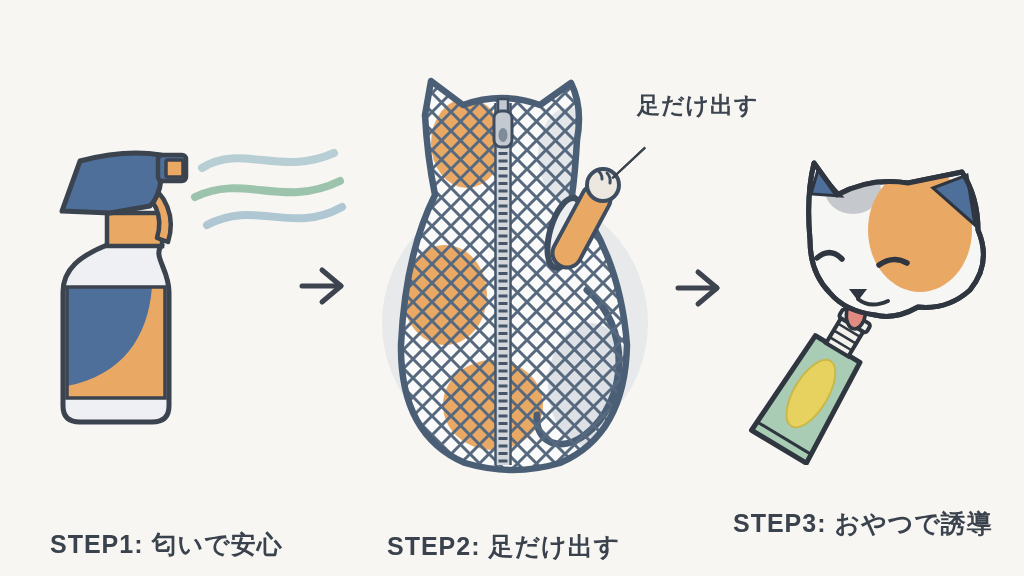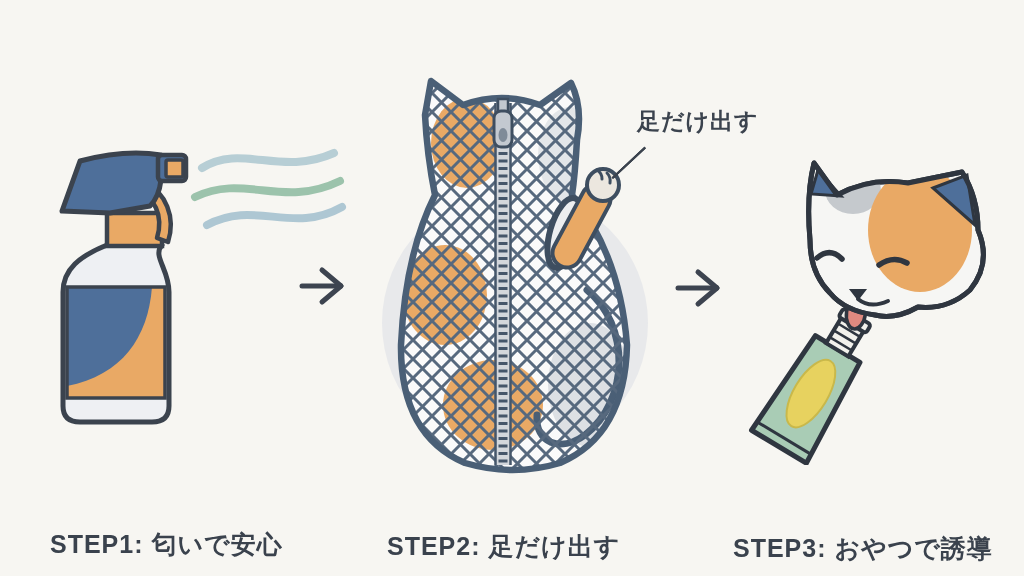--- a/index.html
+++ b/index.html
@@ -102,21 +102,21 @@
 
     <g>
       <ellipse cx="190" cy="178" rx="15" ry="36" transform="rotate(16 190 178)" fill="#eceef0" stroke="#3e4e60" stroke-width="6"></ellipse>
       <line x1="192" y1="198" x2="221" y2="144" stroke="#3e4e60" stroke-width="33" stroke-linecap="round"></line>
       <line x1="192" y1="198" x2="221" y2="144" stroke="#e9a965" stroke-width="25" stroke-linecap="round"></line>
       <circle cx="228" cy="130" r="16" fill="#ece7df" stroke="#3e4e60" stroke-width="4"></circle>
       <path d="M 232 118 Q 236 122 235 128 M 222 115 Q 227 118 227 124" fill="none" stroke="#3e4e60" stroke-width="3" stroke-linecap="round"></path>
     </g>
   </svg>
 
-  <div class="annotation" style="left:637px;top:106px;">足だけ出す</div>
+  <div class="annotation" style="left:637px;top:90px;">足だけ出す</div>
   <div class="pointer-line" style="left:612px;top:177px;"></div>
 
   <div class="caption" style="left:387px;top:494px;">STEP2: 足だけ出す</div>
 
   <svg class="abs" style="left:673px;top:268px;" width="50" height="40" viewBox="0 0 50 40">
     <g stroke="#3d4450" stroke-width="5" stroke-linecap="round" fill="none">
       <line x1="5" y1="20" x2="43" y2="20"></line>
       <line x1="25" y1="4" x2="44" y2="20"></line>
       <line x1="25" y1="36" x2="44" y2="20"></line>
     </g>
@@ -155,15 +155,15 @@
     <path d="M 74 28 L 97 60 Q 130 42 168 48 L 222 37 Q 238 62 238 95 Q 252 128 230 155 Q 208 175 178 172 Q 155 185 135 180 Q 105 176 90 158 Q 70 138 70 105 Q 66 60 74 28 Z" fill="none" stroke="#2f3640" stroke-width="5" stroke-linejoin="round"></path>
 
     <g stroke="#2f3640" fill="none" stroke-linecap="round">
       <path d="M 77 123 Q 90 112 102 124" stroke-width="5.5"></path>
       <path d="M 139 130 Q 153 120 167 128" stroke-width="5.5"></path>
       <path d="M 111 155 L 125 155 L 118 164 Z" fill="#2f3640" stroke-width="2"></path>
       <path d="M 118 164 Q 130 174 148 166" stroke-width="4"></path>
     </g>
   </svg>
 
-  <div class="caption" style="left:733px;top:496px;">STEP3: おやつで誘導</div>
+  <div class="caption" style="left:733px;top:471px;">STEP3: おやつで誘導</div>
 
 </div>
 
 </body></html>

